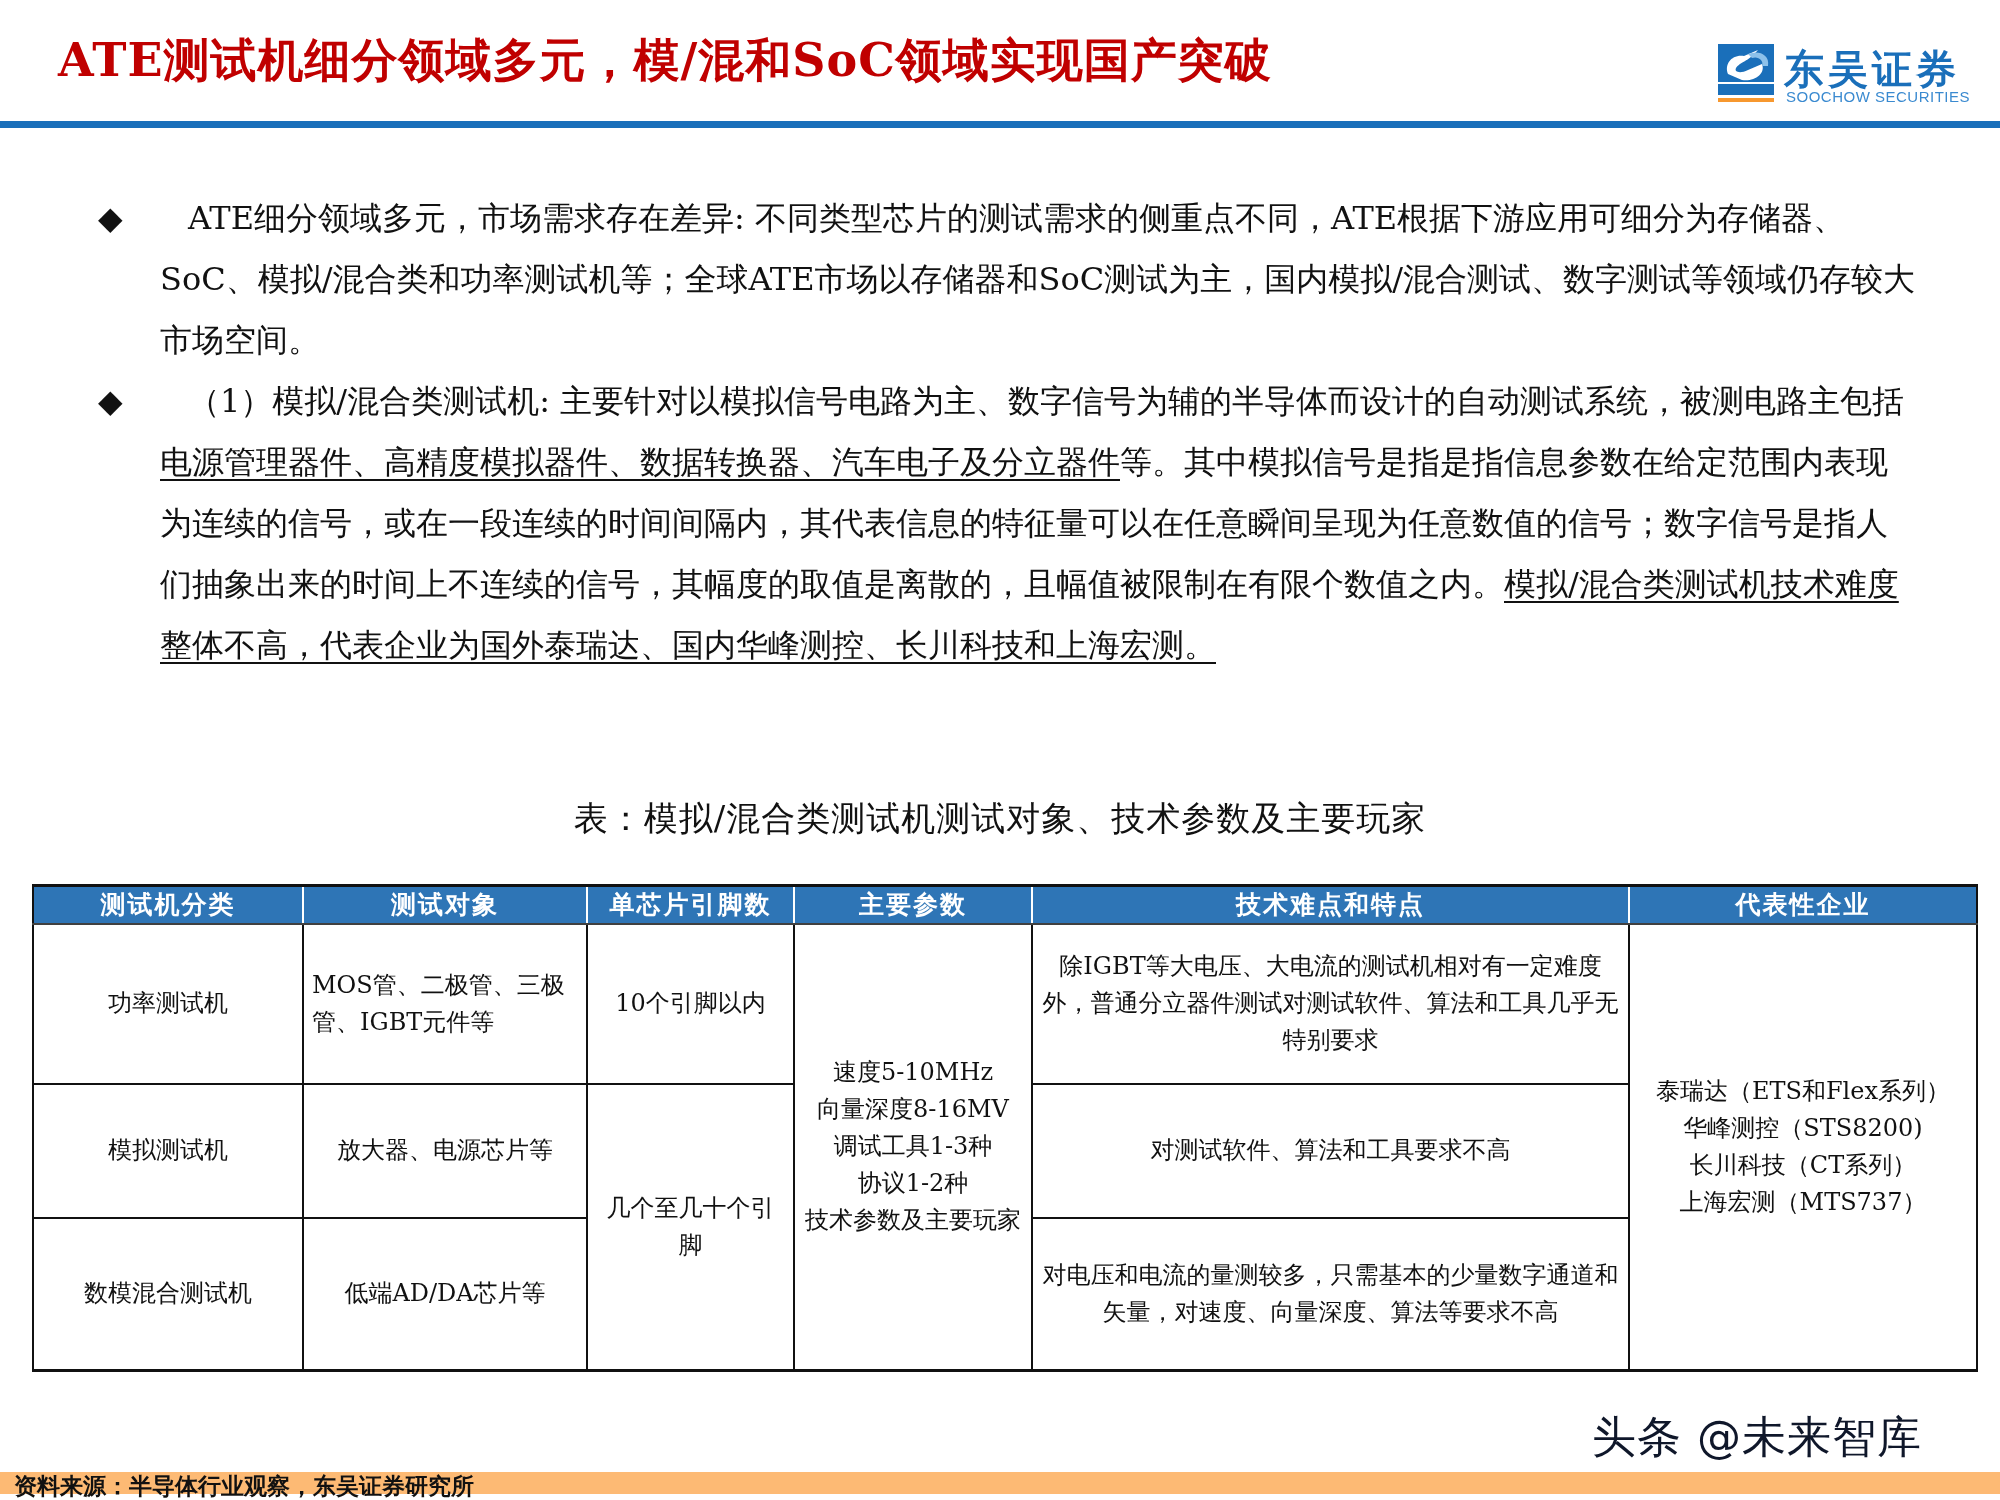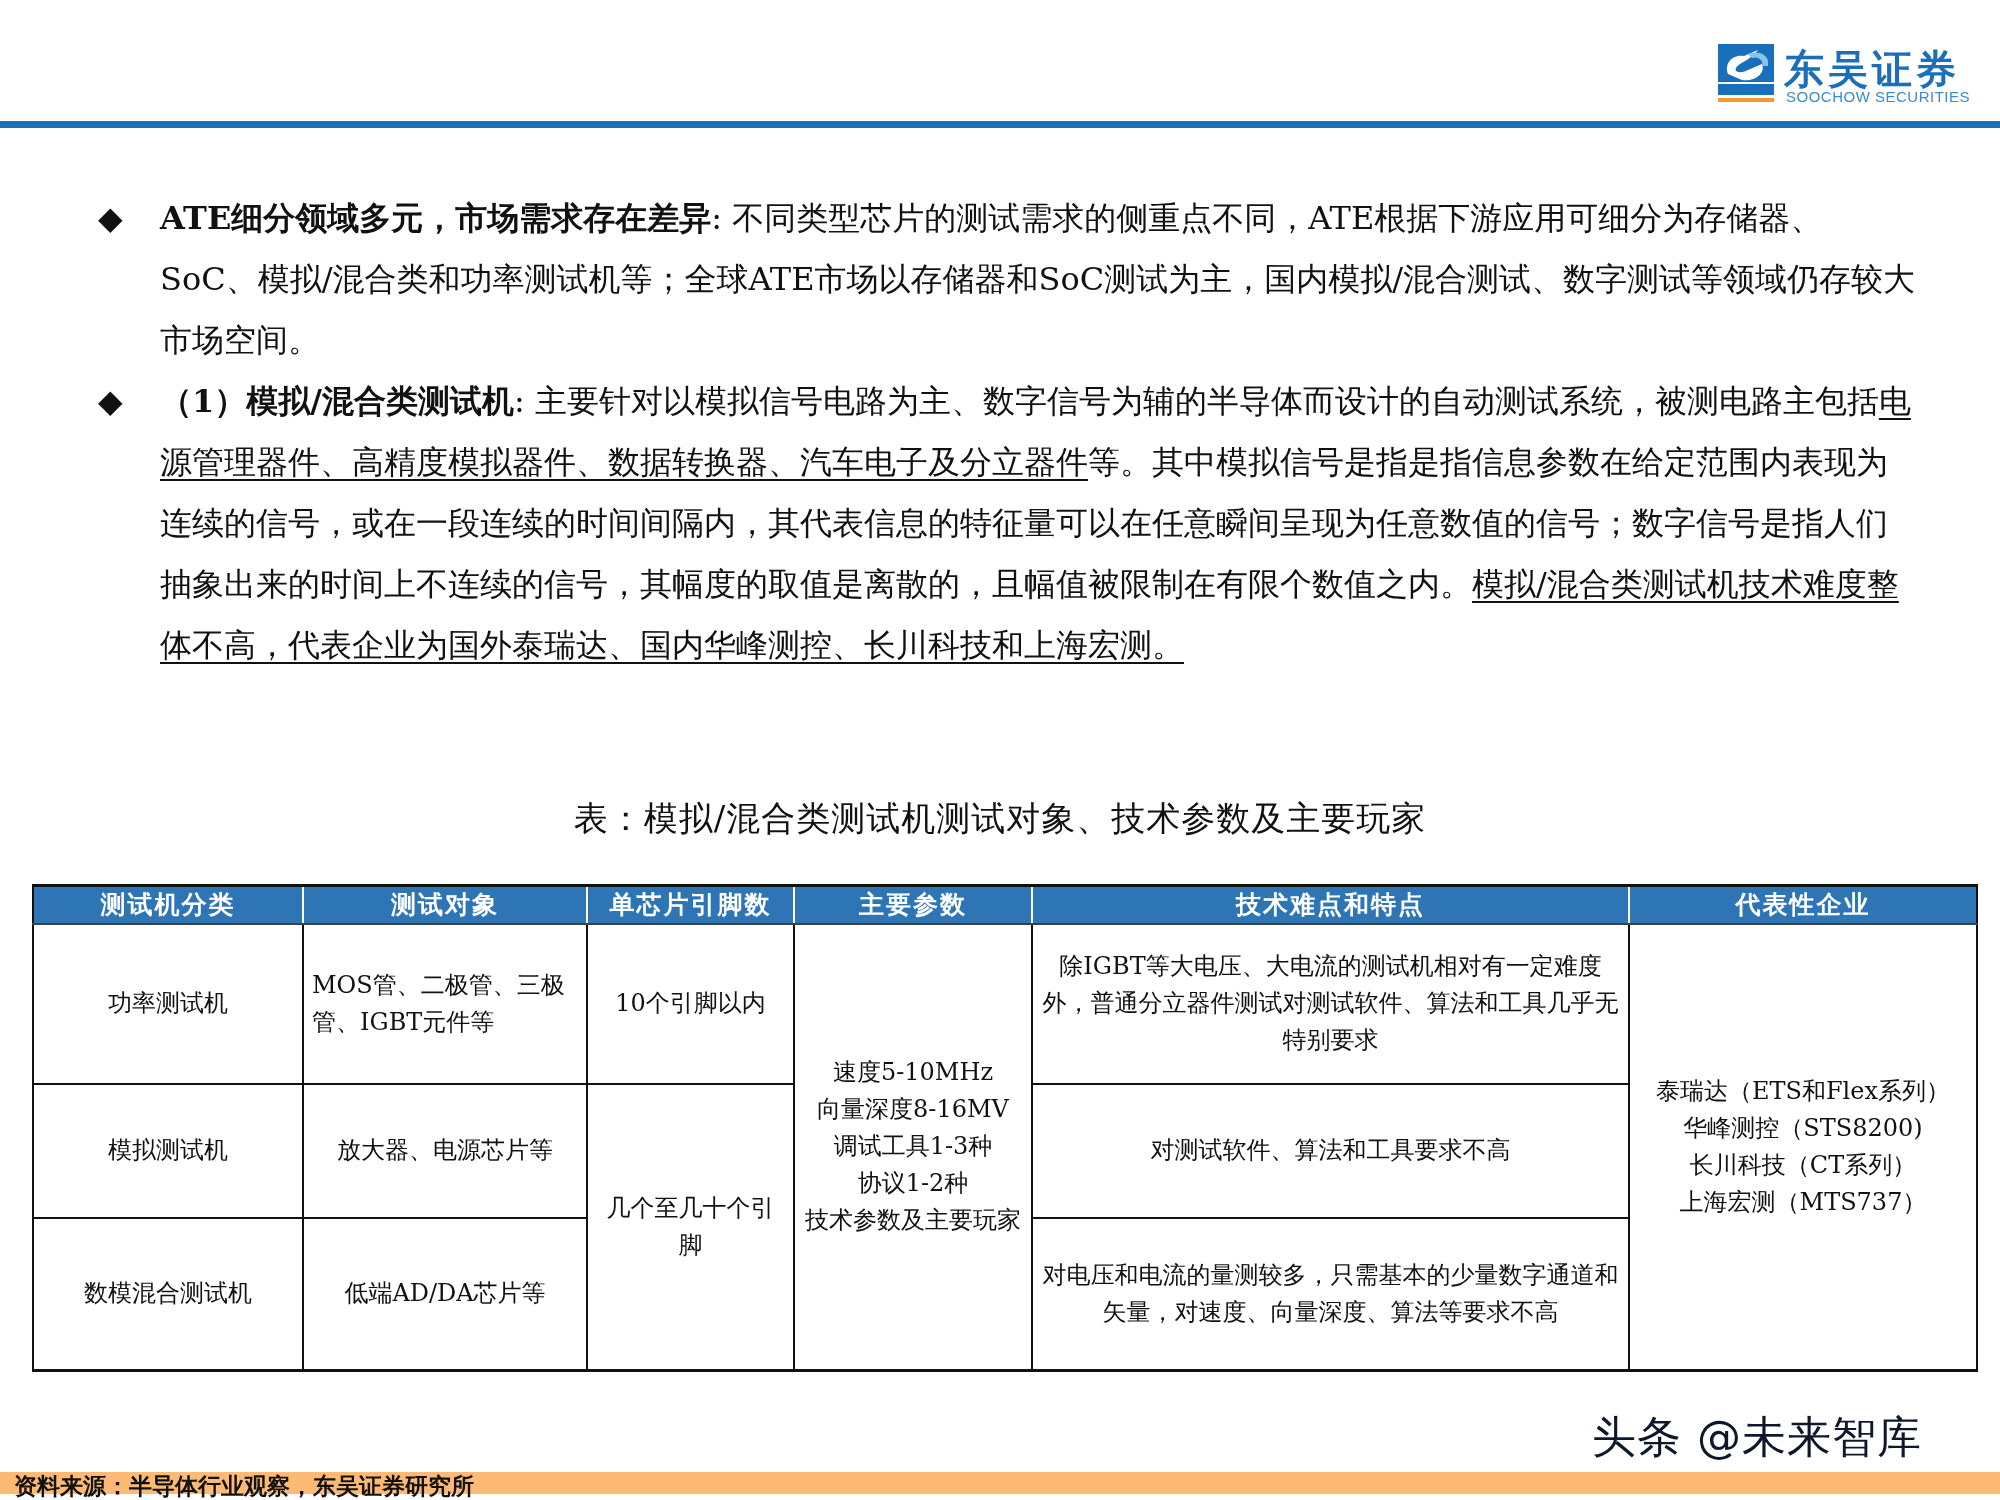--- a/index.html
+++ b/index.html
@@ -22,21 +22,21 @@
       font-weight: bold; font-size: 40px; color: #1a6fba; letter-spacing: 4px; white-space: nowrap;
     }
     .logo-en {
       position: absolute; left: 68px; top: 44px; font-family: "Liberation Sans", sans-serif;
       font-size: 15px; color: #3a8ad0; letter-spacing: 0.5px; white-space: nowrap;
     }
 
     .bullets { position: absolute; left: 98px; top: 188px; width: 1820px; }
     .bullet { position: relative; padding-left: 62px; font-size: 32px; line-height: 61px; }
     .bullet-diamond { position: absolute; left: 0; top: 0; font-size: 32px; line-height: 61px; }
-    .b-lead { font-weight: bold; }
+    .b-lead { font-weight: normal; margin-left: 28px; }
     .u { text-decoration: underline; text-underline-offset: 6px; text-decoration-thickness: 2px; }
 
     .caption {
       position: absolute; left: 0; width: 2000px; top: 796px; text-align: center;
       font-size: 34px; letter-spacing: 1px;
     }
 
     table.tbl {
       position: absolute; left: 32px; top: 884px; width: 1944px;
       border-collapse: collapse; table-layout: fixed;
@@ -63,20 +63,21 @@
       position: absolute; left: 1592px; top: 1408px; font-family: "DejaVu Sans", sans-serif;
       font-size: 44px; color: #0f172a; white-space: nowrap; letter-spacing: 1px;
     }
     .footer { position: absolute; left: 0; top: 1472px; width: 2000px; height: 22px; background: #fdba74; font-weight: bold; }
     .footer-text { position: absolute; left: 14px; top: 0; font-size: 23px; line-height: 28px; color: #111; white-space: nowrap; }
   </style>
 </head>
 <body>
 
 <div class="header">
+  <div class="title">ATE测试机细分领域多元，模/混和SoC领域实现国产突破</div>
   <div class="logo">
     <svg class="logo-mark" viewBox="0 0 56 60">
       <rect x="0" y="0" width="56" height="38" fill="#1a6fba"></rect>
       <path d="M10 30 C 6 20, 14 10, 26 12 L 40 6 C 30 18, 22 18, 18 24 C 16 28, 22 30, 30 26 L 44 20 C 48 30, 36 38, 24 36 Z" fill="#ffffff"></path>
       <path d="M30 10 C 40 6, 52 10, 50 22 L 44 22 C 46 16, 40 12, 34 14 Z" fill="#8cc1ea"></path>
       <rect x="0" y="40" width="56" height="11" fill="#1a6fba"></rect>
       <rect x="0" y="54" width="56" height="4" fill="#f7982f"></rect>
     </svg>
     <div class="logo-cn">东吴证券</div>
     <div class="logo-en">SOOCHOW SECURITIES</div>

